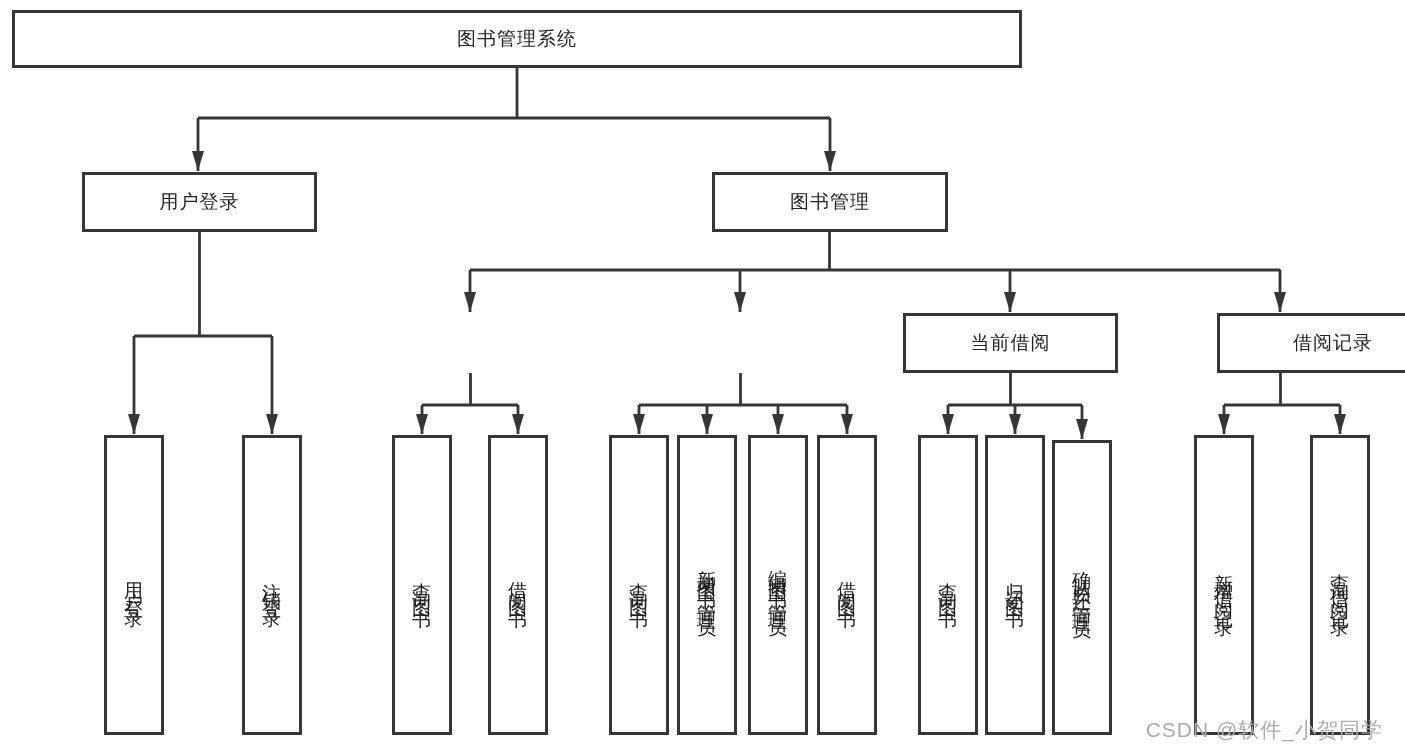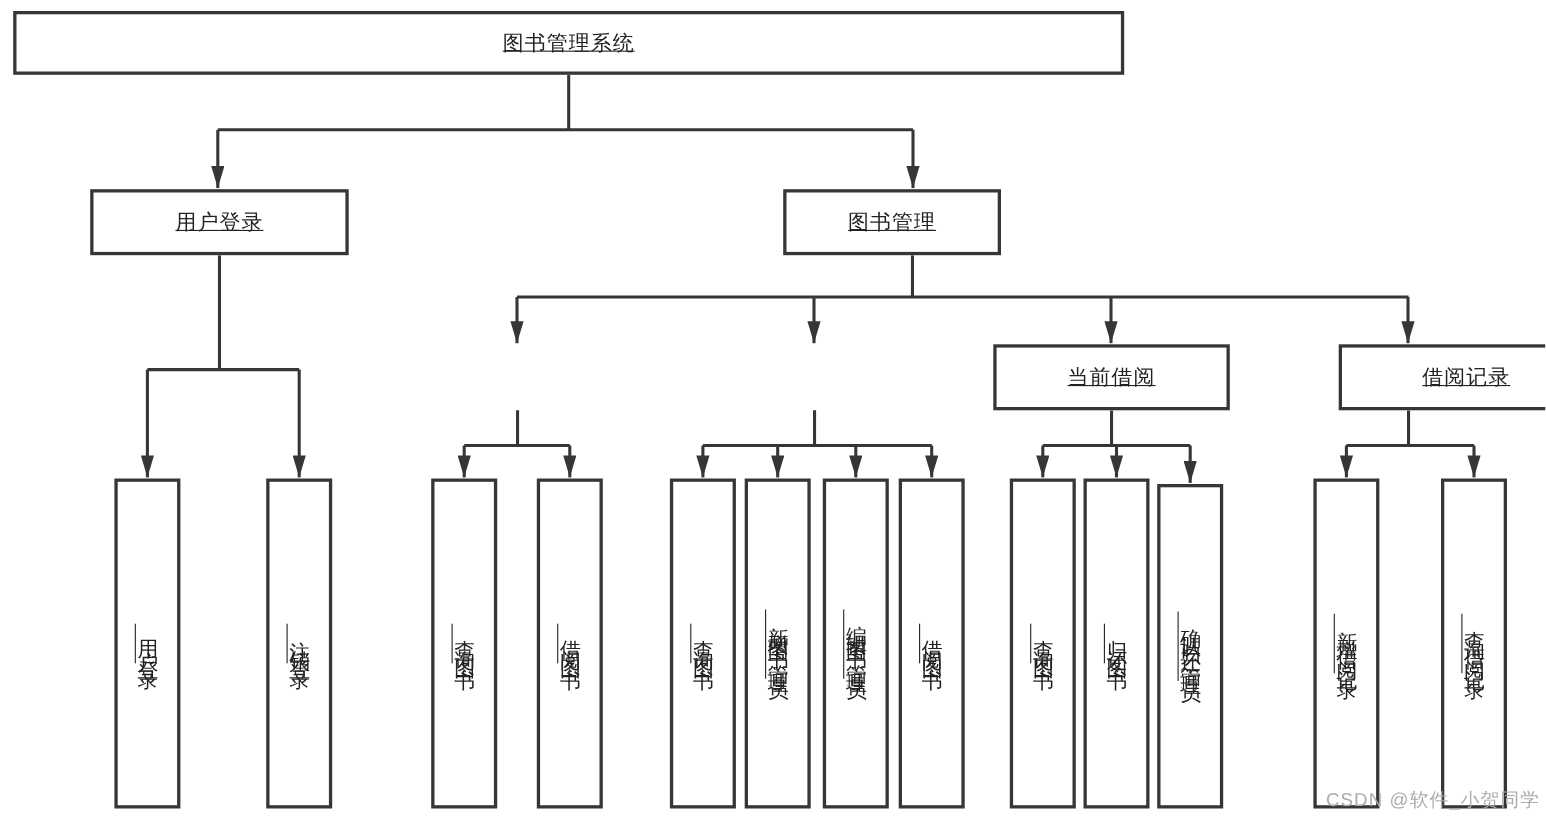--- a/index.html
+++ b/index.html
@@ -13,30 +13,30 @@
     font-family:"Liberation Sans","DejaVu Sans",sans-serif;
     color:var(--text);
   }
   #connectors{position:absolute;left:0;top:0;z-index:1;}
   #connectors path,#connectors line{stroke:var(--line);stroke-width:2.8;fill:none;}
   #connectors marker path{fill:var(--line);stroke:none;}
   .box{
     position:absolute; z-index:2; box-sizing:border-box;
     border:3px solid var(--box-border); background:#ffffff;
     display:flex; align-items:center; justify-content:center;
-    font-size:19px; letter-spacing:1px; white-space:nowrap;text-decoration:underline;
+    font-size:19px; letter-spacing:1px; white-space:nowrap;
   }
   .box.v span{
     writing-mode:vertical-lr; text-orientation:mixed;
     letter-spacing:9px; line-height:1;
   }
   .box.v.longtext span{letter-spacing:7px;}
   #watermark{
-    position:absolute; z-index:5; right:5px; top:716px;
-    font-size:17px; color:var(--watermark); letter-spacing:1px;
+    position:absolute; z-index:5; right:22px; top:716px;
+    font-size:21px; color:var(--watermark); letter-spacing:1px;
     white-space:nowrap;
   }
 </style>
 </head>
 <body>
 
 <div id="canvas">
 
   <svg id="connectors" width="1405" height="747" viewBox="0 0 1405 747">
     <defs>
@@ -75,21 +75,21 @@
     <line x1="1082" y1="405" x2="1082" y2="439" marker-end="url(#ah)"></line>
 
     <path d="M1280.5,373 V405 M1224,405 H1340"></path>
     <line x1="1224" y1="405" x2="1224" y2="434" marker-end="url(#ah)"></line>
     <line x1="1340" y1="405" x2="1340" y2="434" marker-end="url(#ah)"></line>
   </svg>
 
   <div class="box" style="left:12px;top:10px;width:1010px;height:58px">图书管理系统</div>
 
   <div class="box" style="left:82px;top:172px;width:235px;height:60px">用户登录</div>
-  <div class="box" style="left:712px;top:172px;width:198px;height:60px">图书管理</div>
+  <div class="box" style="left:712px;top:172px;width:236px;height:60px">图书管理</div>
 
   <div class="box" style="left:903px;top:313px;width:215px;height:60px">当前借阅</div>
   <div class="box" style="left:1217px;top:313px;width:232px;height:60px">借阅记录</div>
 
   <div class="box v" style="left:104px;top:435px;width:60px;height:300px">
     <span>用户登录</span>
     </div>
   <div class="box v" style="left:242px;top:435px;width:60px;height:300px">
     <span>注销登录</span>
     </div>

